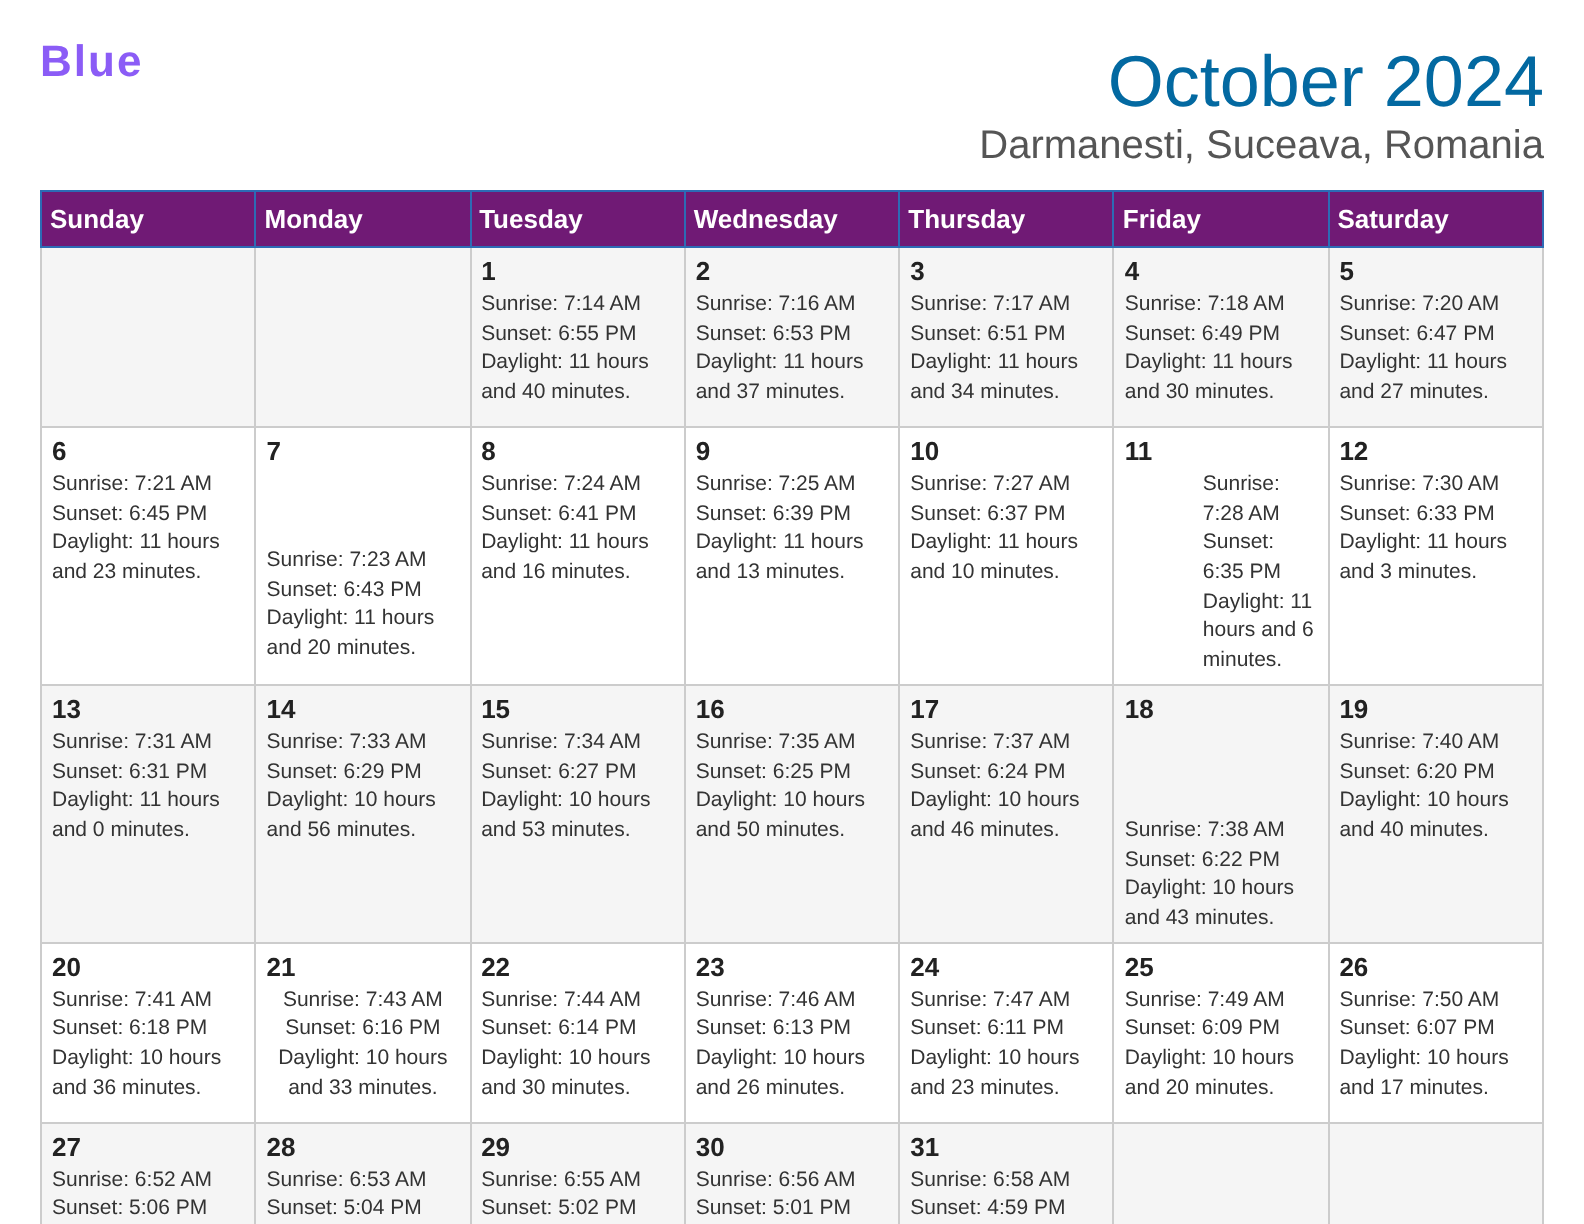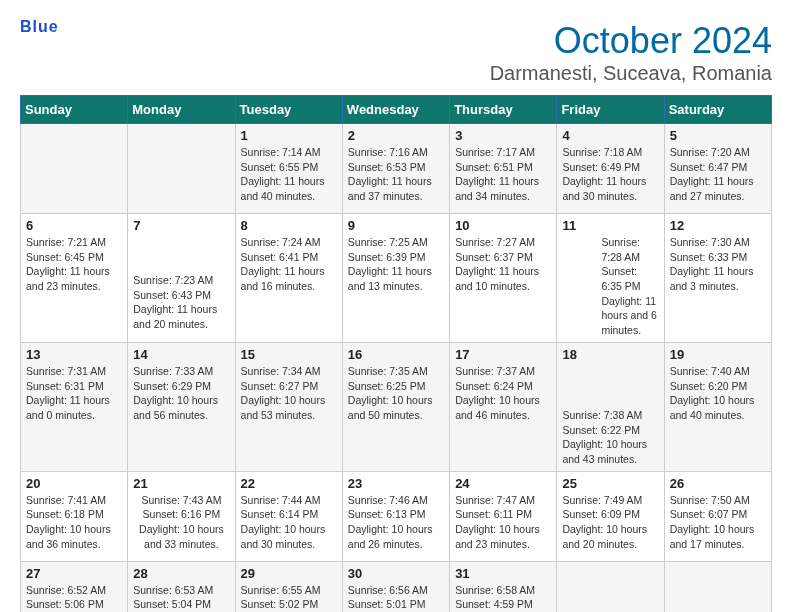--- a/index.html
+++ b/index.html
@@ -37,21 +37,21 @@
     .location-title {
       font-size: 20px;
       color: #555;
     }
     table {
       width: 100%;
       border-collapse: collapse;
       table-layout: fixed;
     }
     thead tr th {
-      background-color: #0f766e;
+      background-color: #701a75;
       color: white;
       padding: 6px 4px;
       font-size: 13px;
       font-weight: bold;
       text-align: left;
       border: 1px solid #2d6bb5;
     }
     tbody tr td {
       border: 1px solid #ccc;
       vertical-align: top;
@@ -78,21 +78,21 @@
       line-height: 1.4;
       color: #333;
     }
   </style>
 </head>
 <body>
 
 <div class="header-area">
   <div class="logo">
     <div style="margin-top:-2px;">
-      <span style="font-size:16px;font-weight:bold;color:#1d4ed8;letter-spacing:1px;">Blue</span>
+      <span style="font-size:22px;font-weight:bold;color:#8b5cf6;letter-spacing:1px;">Blue</span>
     </div>
   </div>
   <div class="title-area">
     <div class="month-title">October 2024</div>
     <div class="location-title">Darmanesti, Suceava, Romania</div>
   </div>
 </div>
 
 <table>
   <thead>

